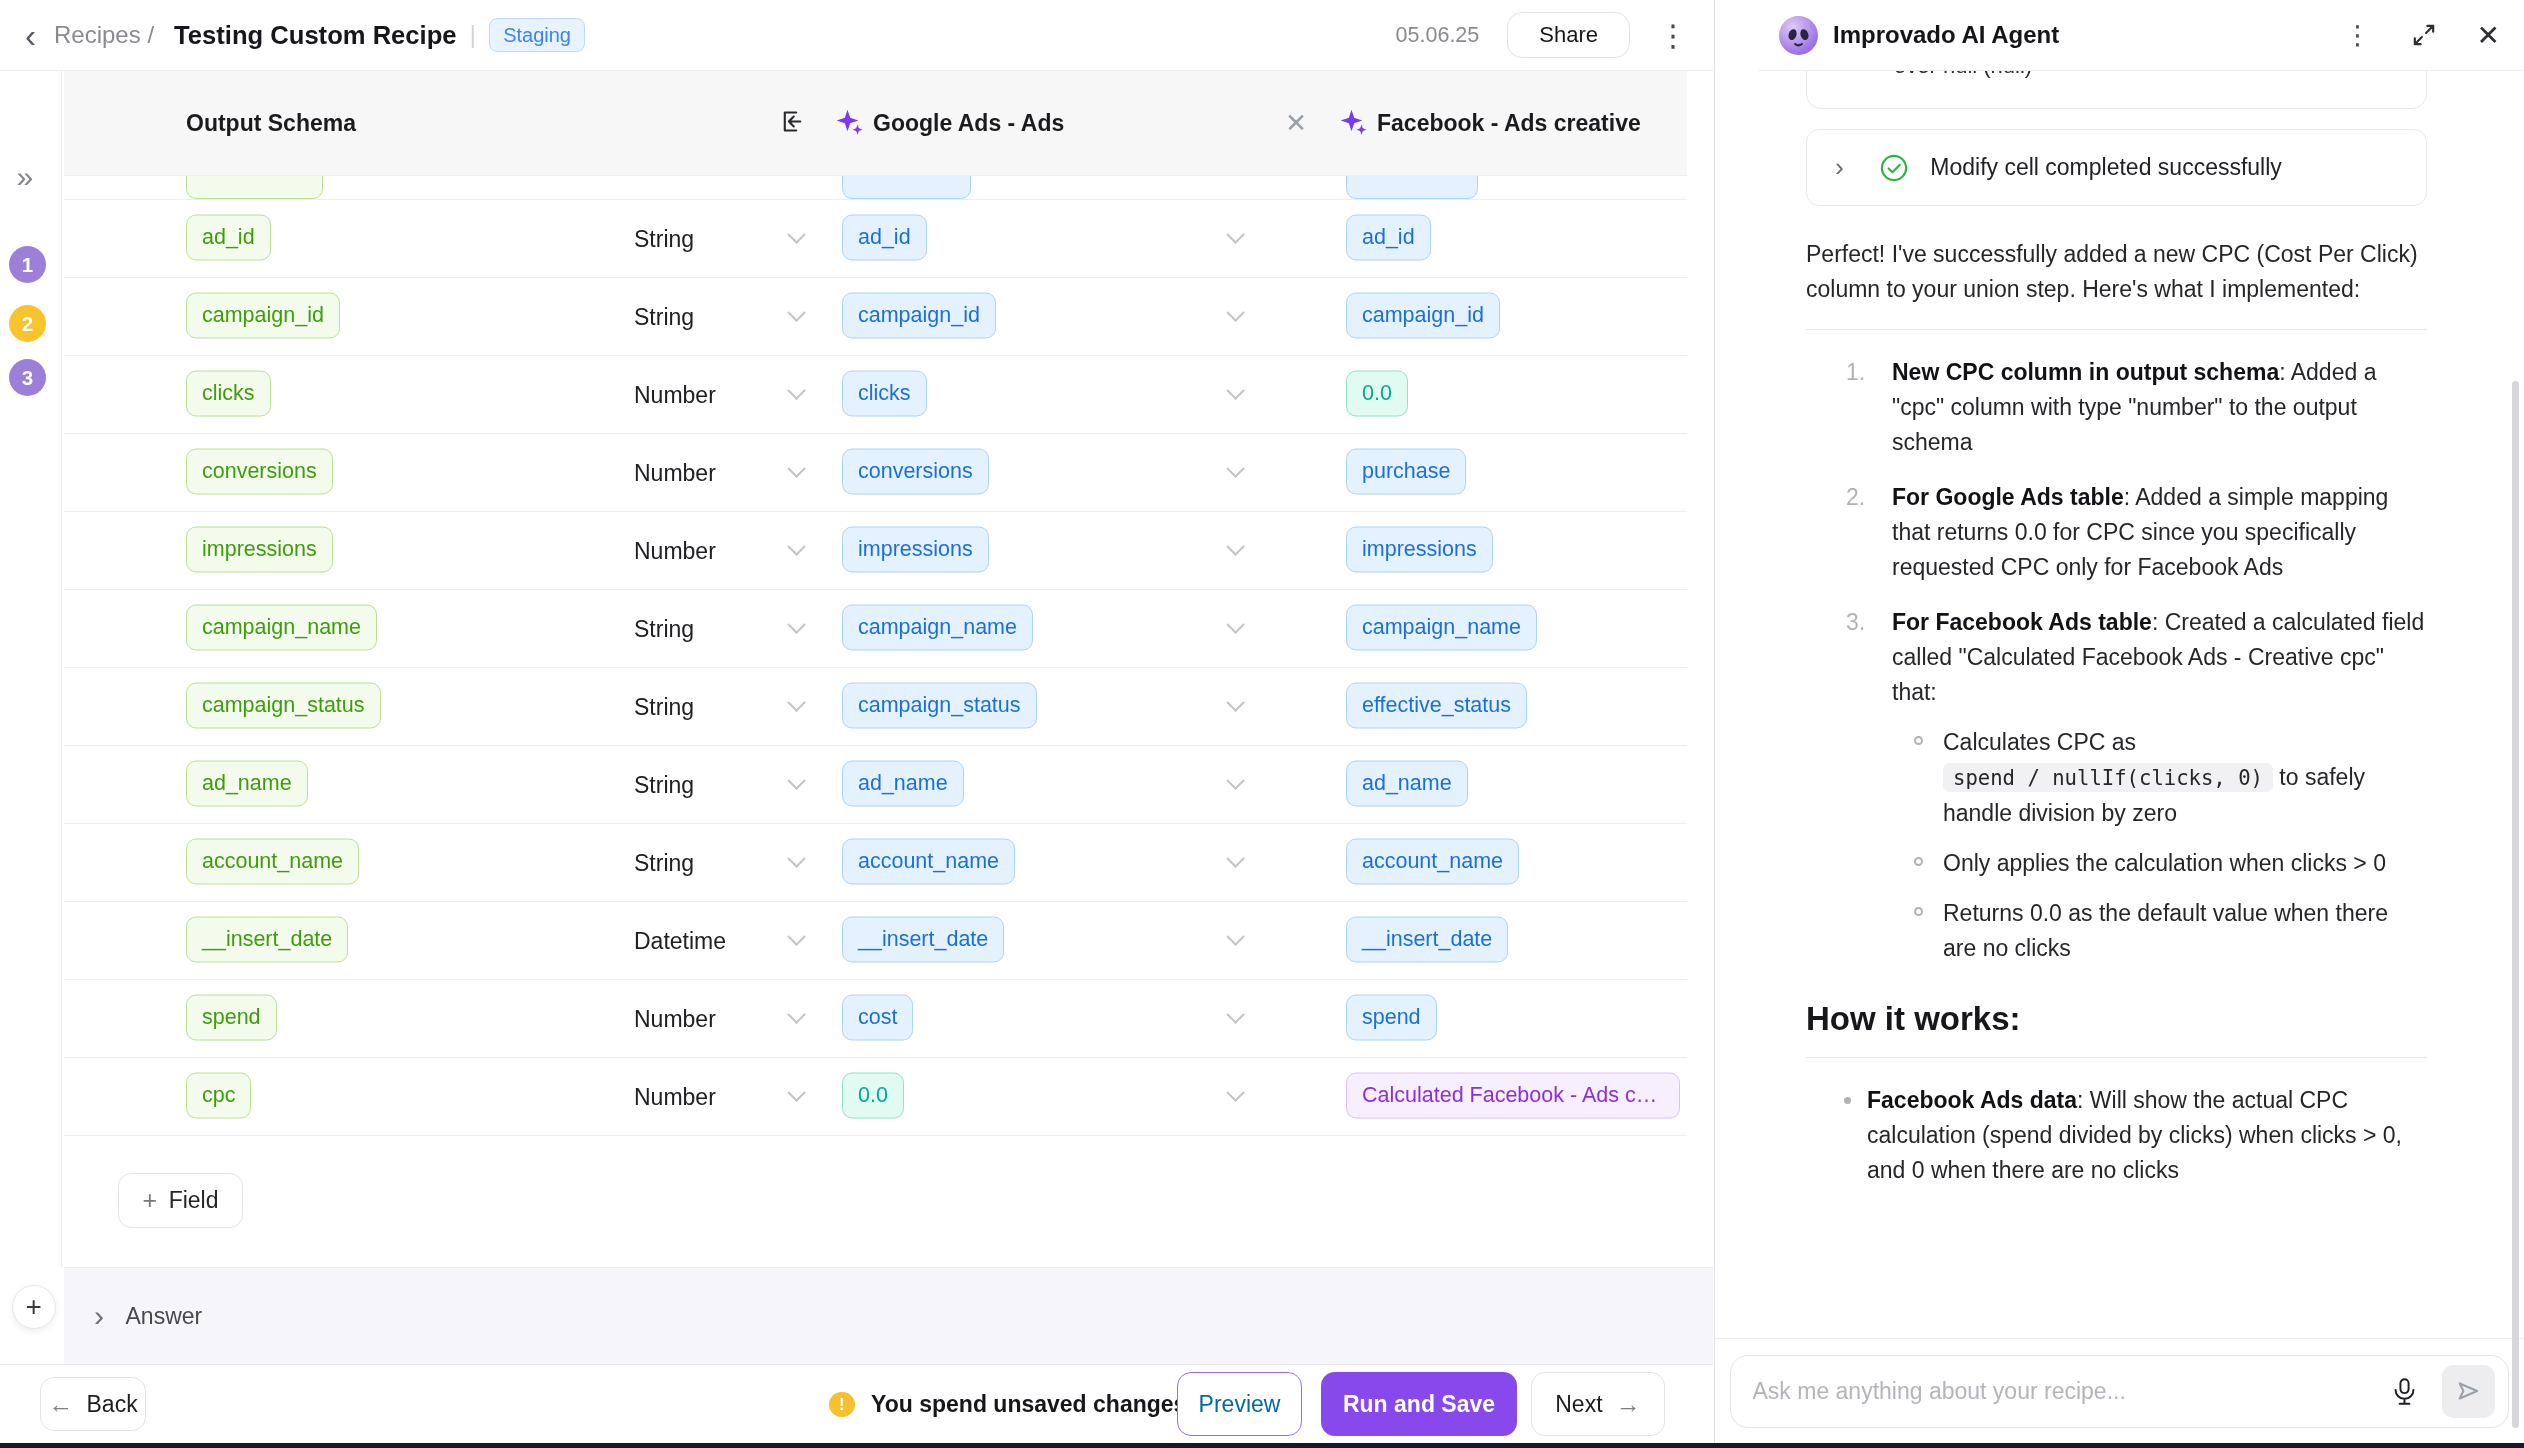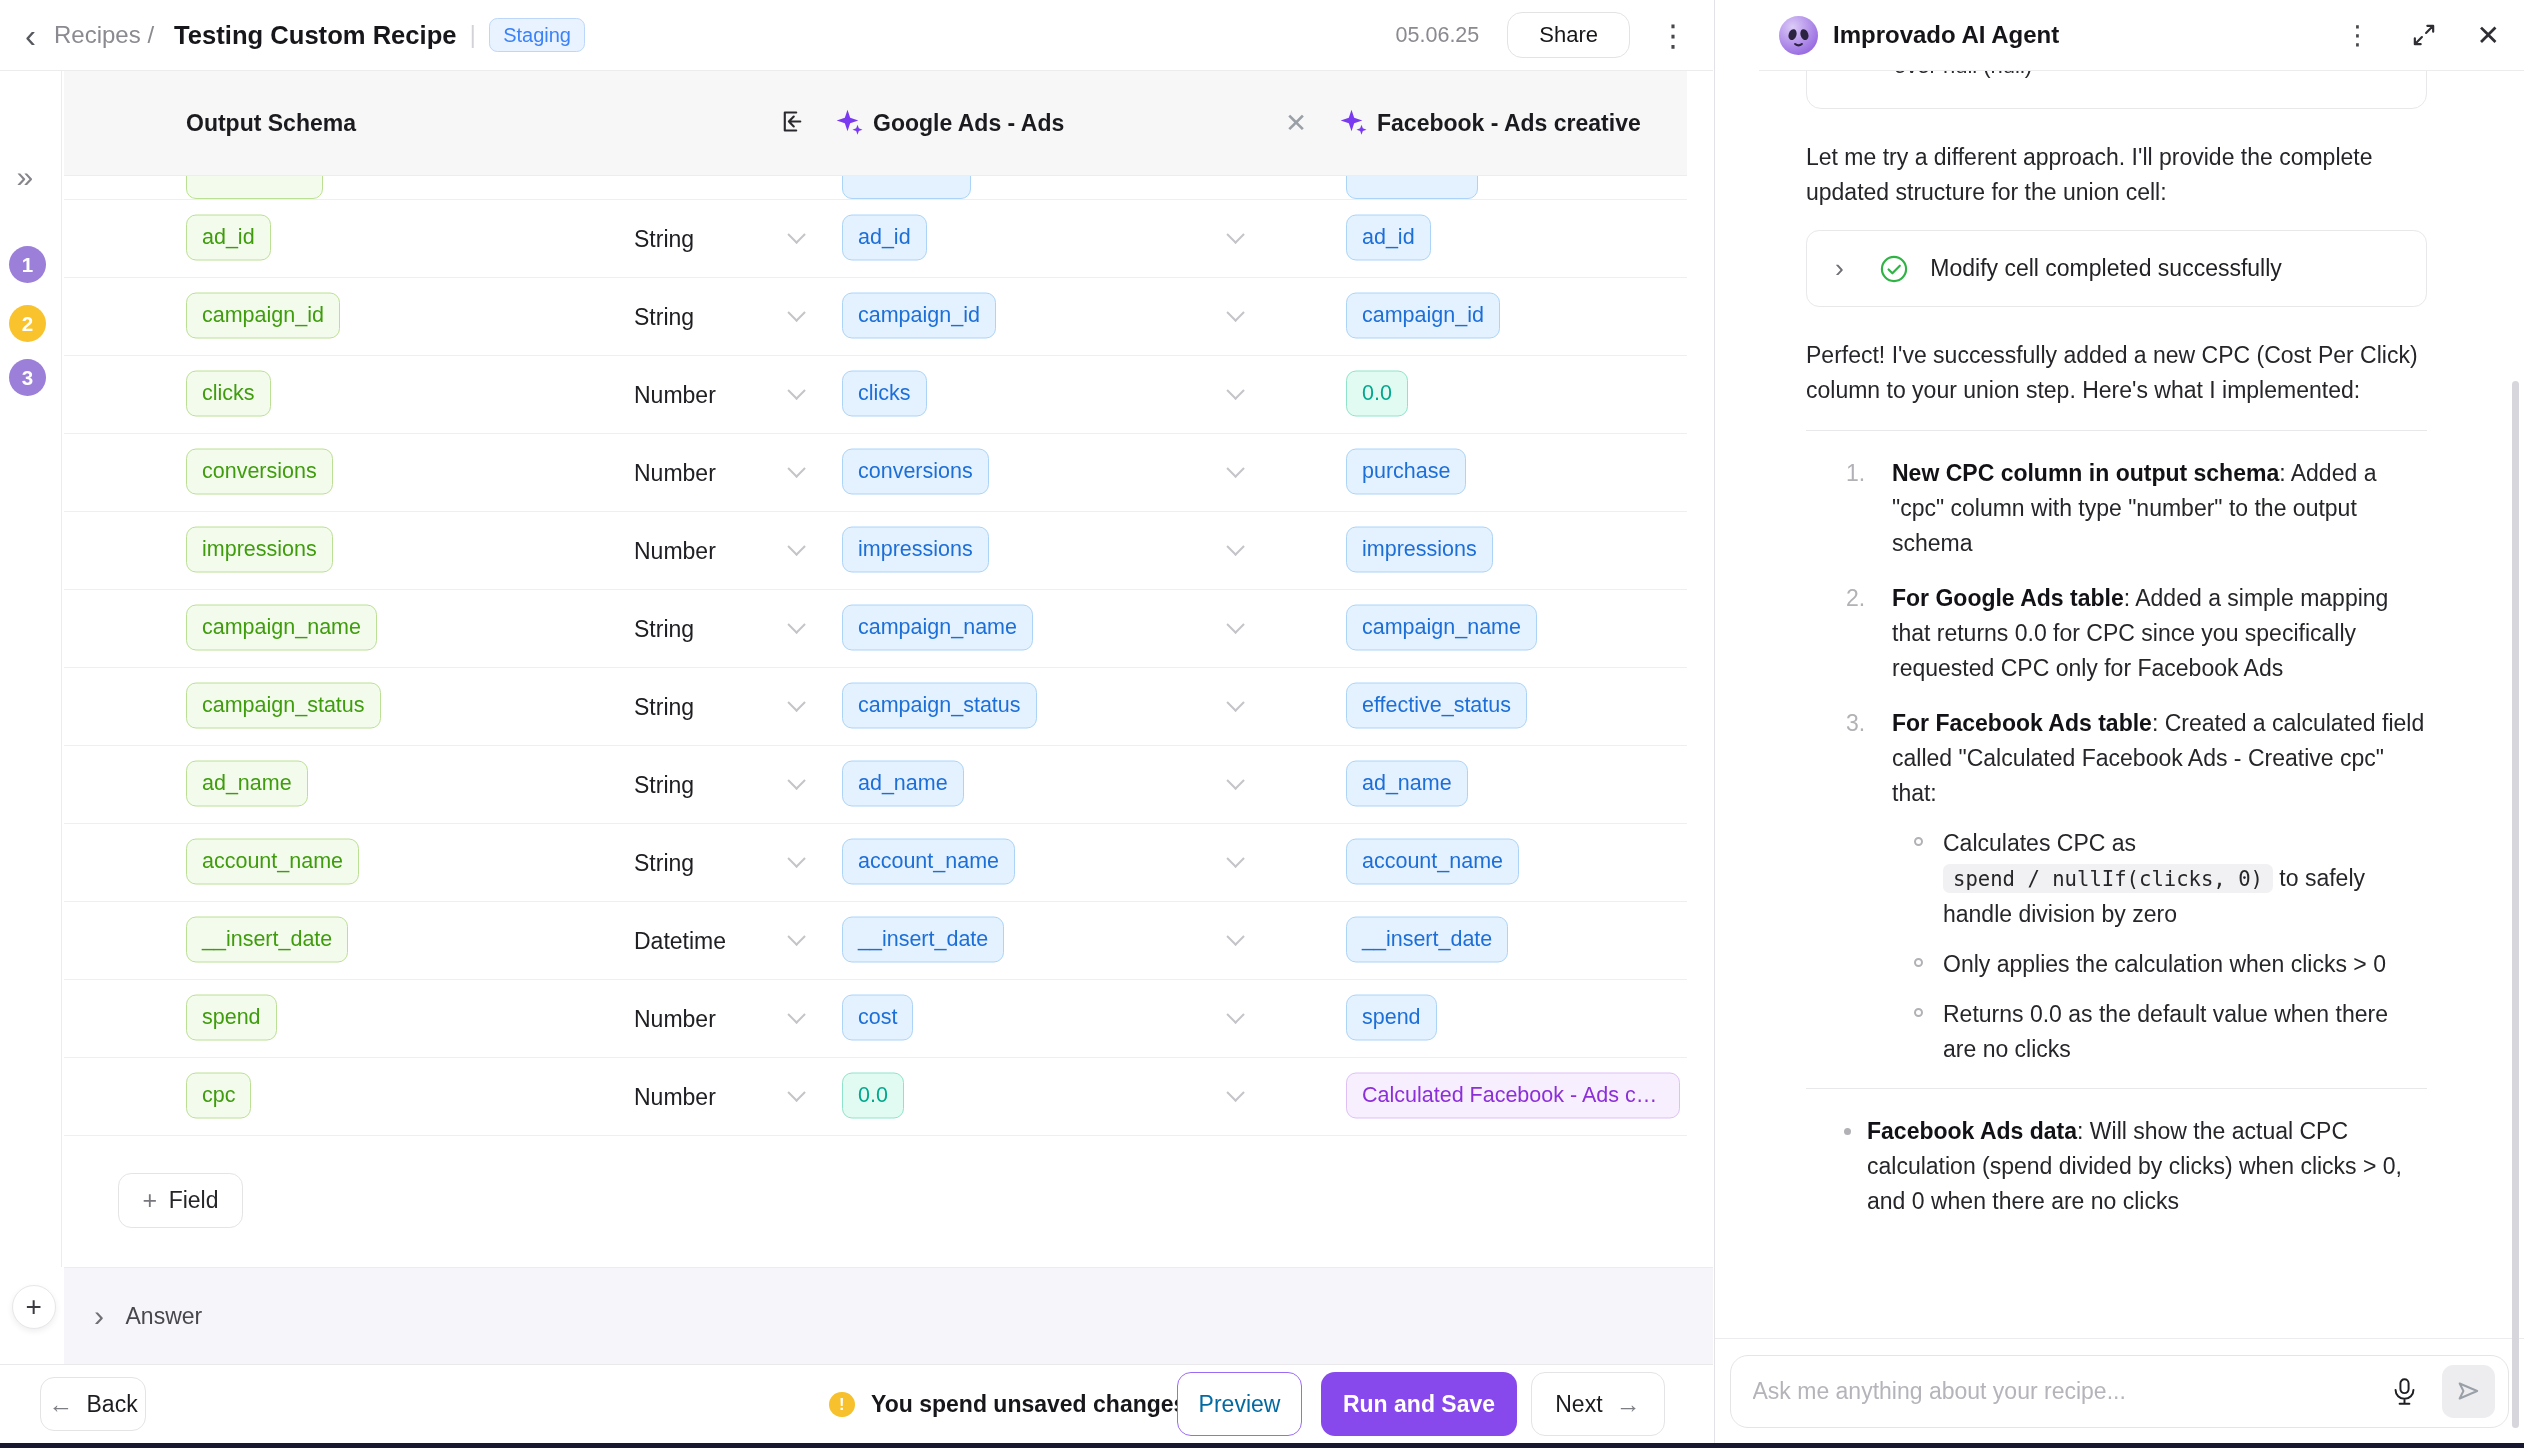--- a/index.html
+++ b/index.html
@@ -342,21 +342,20 @@
       <span class="close-x">✕</span>
     </div>
   </div>
 
   <div class="chat-scroll">
     <div class="chat-body">
       <div class="clip-box">
         <span class="clip-box-text">over null (null)</span>
       </div>
 
-      <p class="p">Let me try a different approach. I'll provide the complete updated structure for the union cell:</p>
 
       <div class="tool-box">
         <span class="tool-chev">›</span>
         <span style="display:flex;">
           <svg width="30" height="30" viewBox="0 0 36 36" fill="none" stroke="#2fb344" stroke-width="2.6" stroke-linecap="round" stroke-linejoin="round">
             <circle cx="18" cy="18" r="14.5"></circle>
               <path d="M11.5 18.5 l4.6 4.6 L25 14"></path>
           </svg>
         </span>
         <span class="tool-text">Modify cell completed successfully</span>
@@ -368,20 +367,21 @@
       <ol class="added" id="addedList">
           <li><span class="li-num">1.</span><span class="lead">New CPC column in output schema</span>: Added a "cpc" column with type "number" to the output schema</li>
           <li><span class="li-num">2.</span><span class="lead">For Google Ads table</span>: Added a simple mapping that returns 0.0 for CPC since you specifically requested CPC only for Facebook Ads</li>
           <li><span class="li-num">3.</span><span class="lead">For Facebook Ads table</span>: Created a calculated field called "Calculated Facebook Ads - Creative cpc" that:<ul class="subl">
               <li><span class="sub-bullet"></span>Calculates CPC as <span class="code">spend / nullIf(clicks, 0)</span> to safely handle division by zero</li>
               <li><span class="sub-bullet"></span>Only applies the calculation when clicks &gt; 0</li>
               <li><span class="sub-bullet"></span>Returns 0.0 as the default value when there are no clicks</li>
             </ul></li>
         </ol>
 
+      <h2 class="chat-h">How it works:</h2>
       <div class="hrule"></div>
       <ul class="how" id="howList">
           <li><span class="how-bullet"></span><span class="lead">Facebook Ads data</span>: Will show the actual CPC calculation (spend divided by clicks) when clicks &gt; 0, and 0 when there are no clicks</li>
         </ul>
 
     </div>
   </div>
 
   <div class="chat-input-bar">
     <div class="ask-box">

